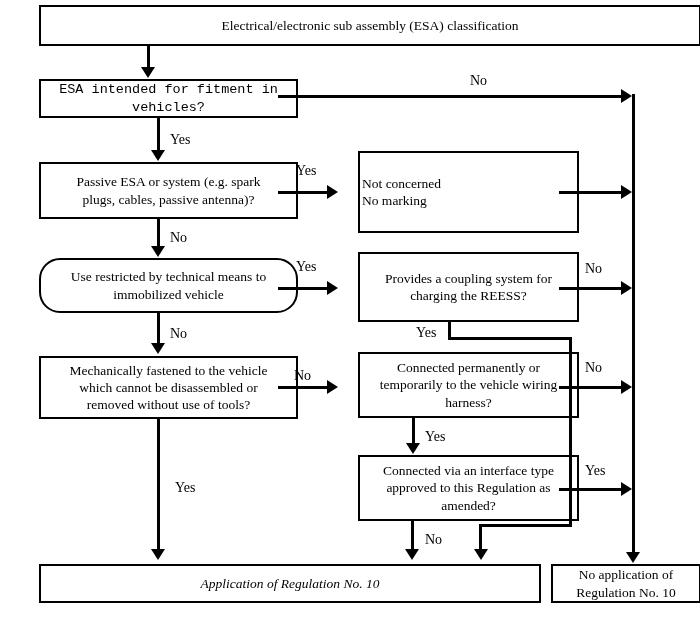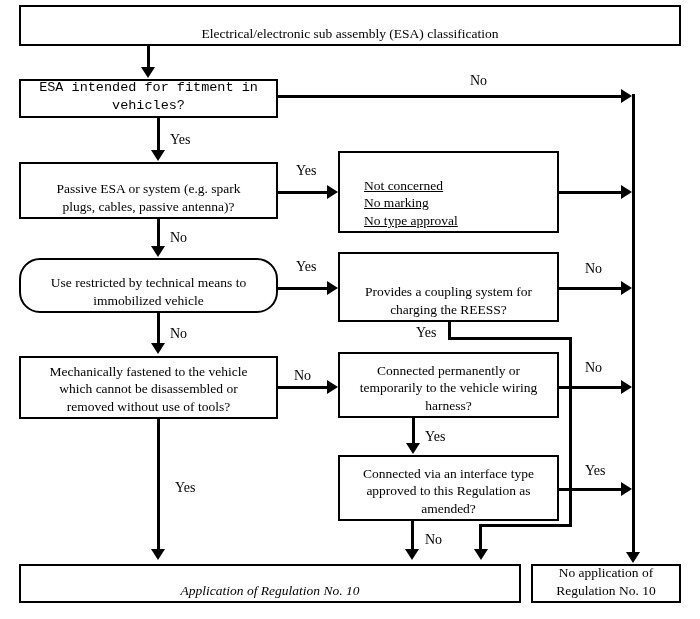--- a/index.html
+++ b/index.html
@@ -14,32 +14,32 @@
     height:619px;
     background:#ffffff;
     overflow:hidden;
   }
   .node{
     position:absolute;
     box-sizing:border-box;
     border:2.5px solid #000000;
     background:#ffffff;
     display:flex;
-    align-items:flex-end;
+    align-items:center;
     justify-content:center;
     text-align:center;
     line-height:1.28;
     font-size:13.5px;
     padding:2px 6px;
+    margin-left:20px;
   }
   .node.left-text{
     justify-content:flex-start;
     text-align:left;
-    padding-left:24px;
-    text-decoration:underline;
+    padding-left:2px;
   }
   .node .txt{display:block;width:100%;}
   .node .line{display:block;}
   .edge{
     position:absolute;
     background:#000000;
   }
   .edge.h{height:3px;}
   .edge.v{width:3px;}
   .arrow{
@@ -81,21 +81,20 @@
     <span class="txt">
       <span class="line">Passive ESA or system (e.g. spark</span>
       <span class="line">plugs, cables, passive antenna)?</span>
     </span>
   </div>
 
   <div class="node left-text" style="left:338px;top:151px;width:221px;height:82px;">
     <span class="txt">
       <span class="line">Not concerned</span>
       <span class="line">No marking</span>
-      <span class="line">No type approval</span>
     </span>
   </div>
 
   <div class="node" style="left:19px;top:258px;width:259px;height:55px;border-radius:21px;">
     <span class="txt">
       <span class="line">Use restricted by technical means to</span>
       <span class="line">immobilized vehicle</span>
     </span>
   </div>
 

